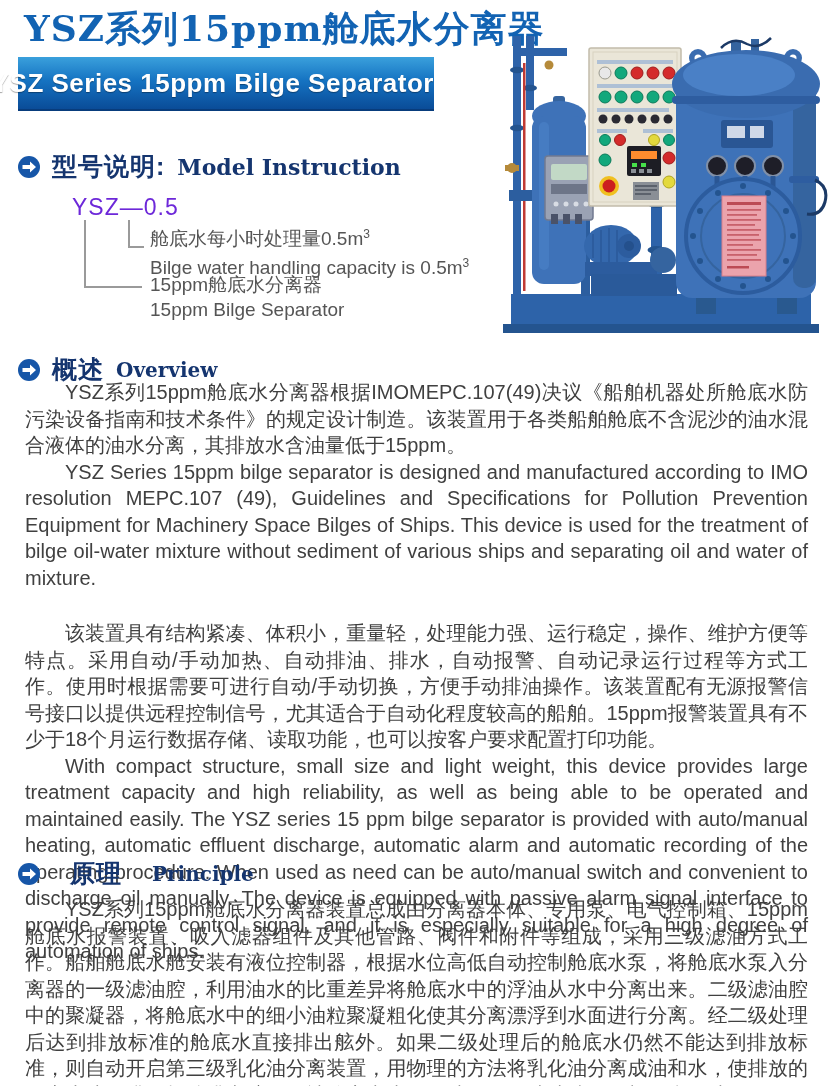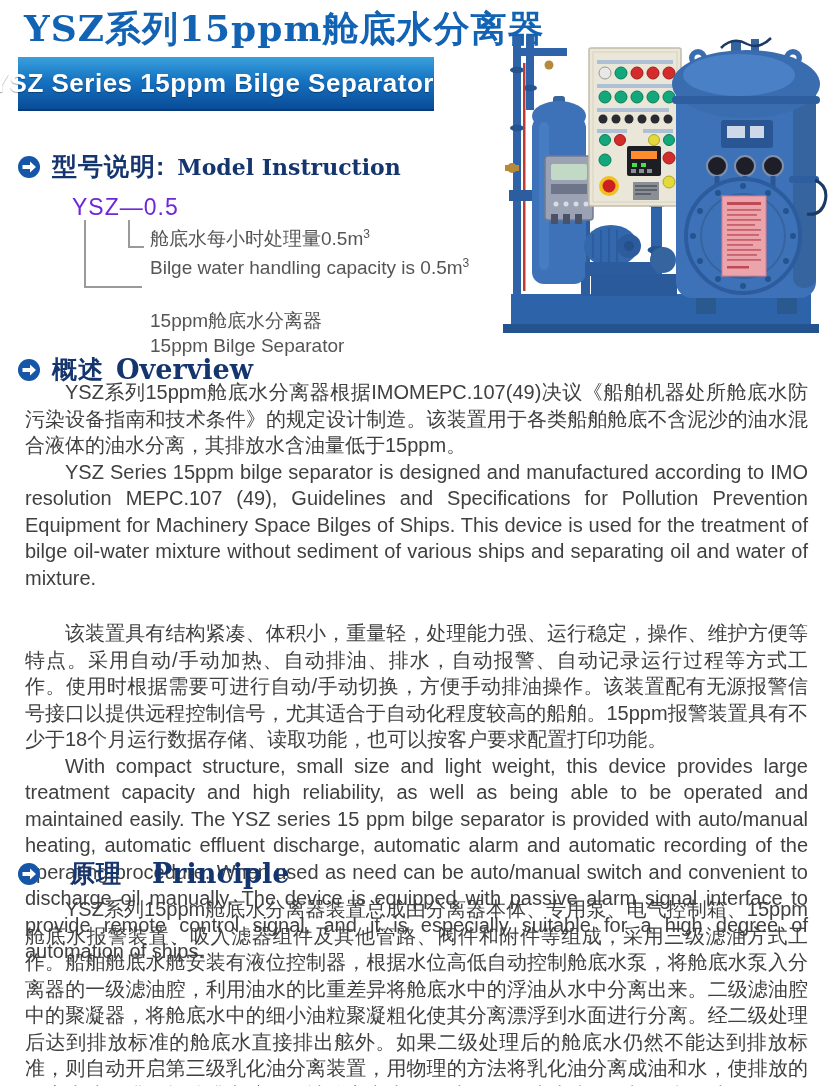--- a/index.html
+++ b/index.html
@@ -24,29 +24,29 @@
     color:#ffffff; font-weight:bold; font-size:26px; letter-spacing:0.5px;
     text-shadow:0 1px 1px rgba(0,0,0,.35); white-space:nowrap;
   }
   
   .product { position:absolute; left:493px; top:8px; width:337px; height:340px; }
   
   .sec-head { position:absolute; display:flex; align-items:center; }
   .bullet { width:22px; height:22px; flex:0 0 22px; margin-right:12px; }
   .head-cn { font-size:25px; font-weight:bold; color:#15356f; letter-spacing:1px; white-space:nowrap; }
   .head-en { font-family:"DejaVu Serif","Liberation Serif",serif; font-size:22px; font-weight:bold; color:#15356f; margin-left:12px; white-space:nowrap; }
-  .head-en.big { font-size:27px; }
+  .head-en.big { font-size:20px; }
   
   .model-code { position:absolute; left:72px; top:194px; font-size:23px; color:#6d28d9; letter-spacing:1px; }
   .mline { position:absolute; border-left:2px solid #9a9a9a; border-bottom:2px solid #9a9a9a; }
   .mline.b { left:128px; top:220px; width:16px; height:28px; }
   .mline.a { left:84px; top:220px; width:58px; height:68px; }
   .mlabel { position:absolute; left:150px; color:#555; font-size:19px; line-height:25px; white-space:nowrap; }
   .mlabel.cap { top:222px; }
-  .mlabel.typ { top:272px;margin-top:36px; }
+  .mlabel.typ { top:272px; }
   .mlabel sup { font-size:12px; }
   
   .bodyblock { position:absolute; left:25px; width:783px; color:#404040; font-size:20px; line-height:26.5px; text-align:justify; }
   .bodyblock p { text-indent:2em; }
   .bodyblock p.gap { margin-top:29px; }
   .overview-text { top:379px; }
   .principle-text { top:896px; }
 </style>
 </head>
 <body>

